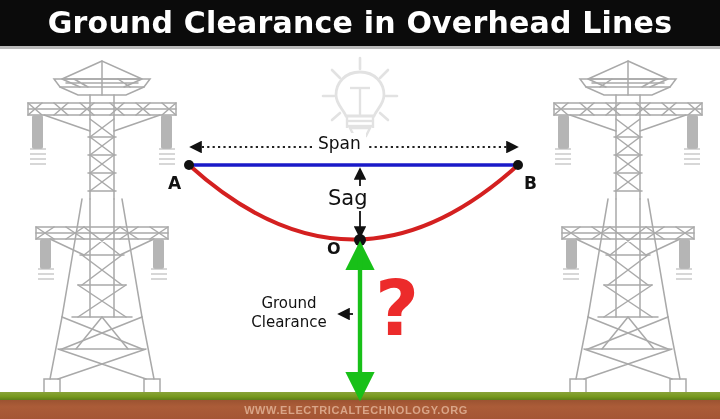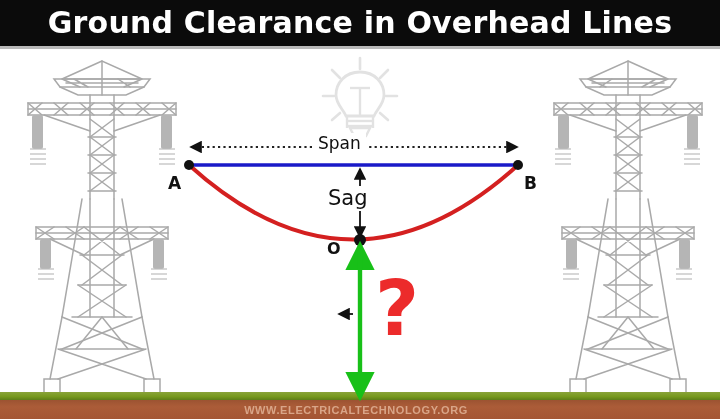--- a/index.html
+++ b/index.html
@@ -329,16 +329,17 @@
       </g>
 
       <line x1="353" y1="265" x2="339" y2="265" stroke="#111111" stroke-width="1.8" marker-end="url(#ar-k)"></line>
     </svg>
 
     <div class="lbl" id="label-span">Span</div>
     <div class="lbl" id="label-sag">Sag</div>
     <div class="lbl" id="label-a">A</div>
     <div class="lbl" id="label-b">B</div>
     <div class="lbl" id="label-o">O</div>
+    <div class="lbl" id="label-ground-clearance">Ground Clearance</div>
     <div id="question-mark">?</div>
 
   </div>
 </div>
 
 </body></html>

